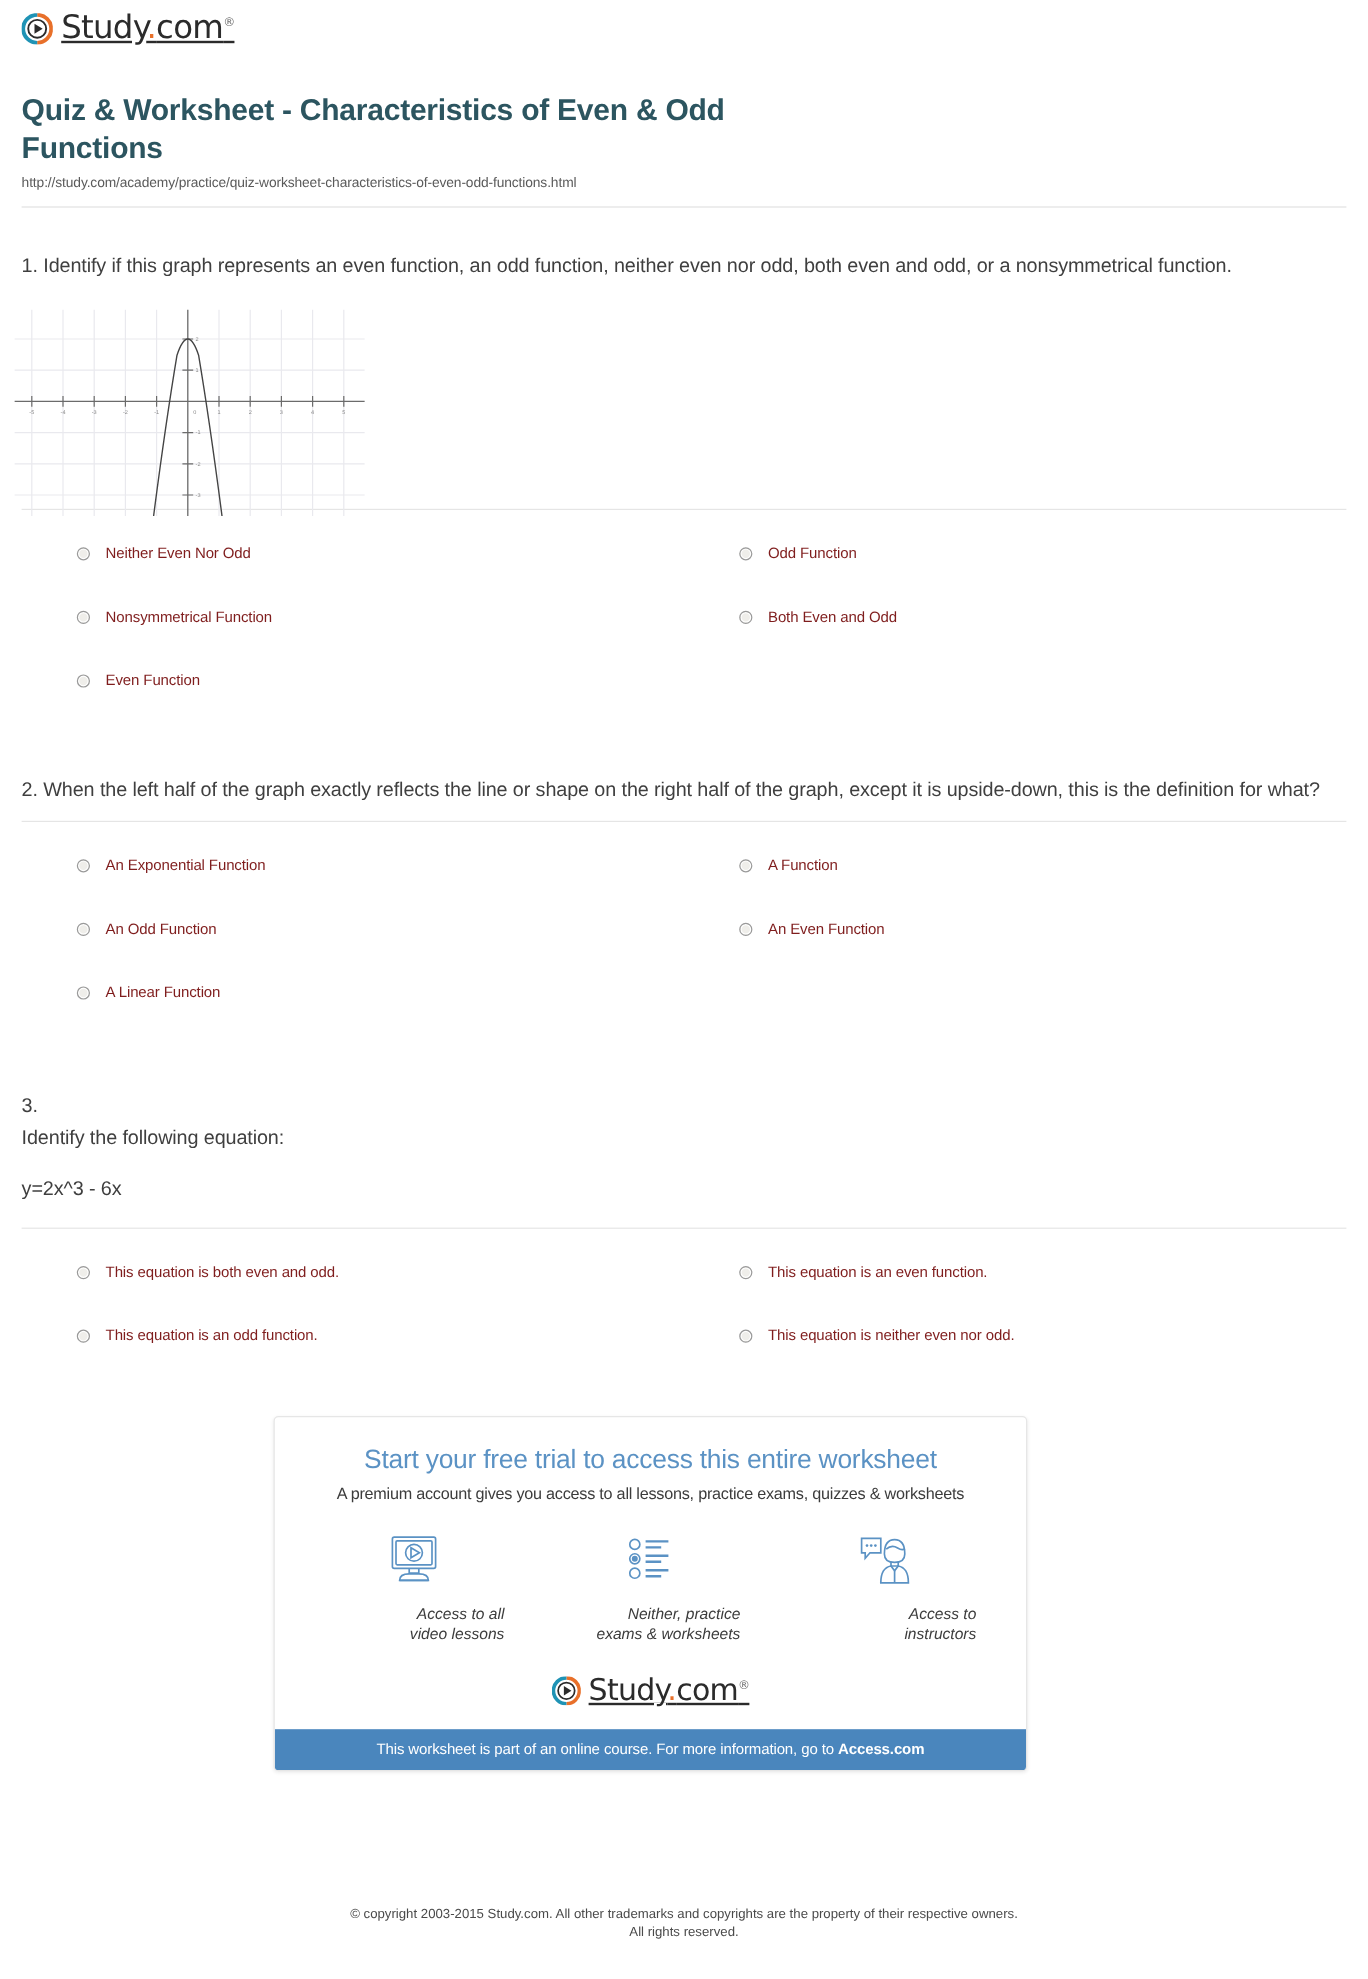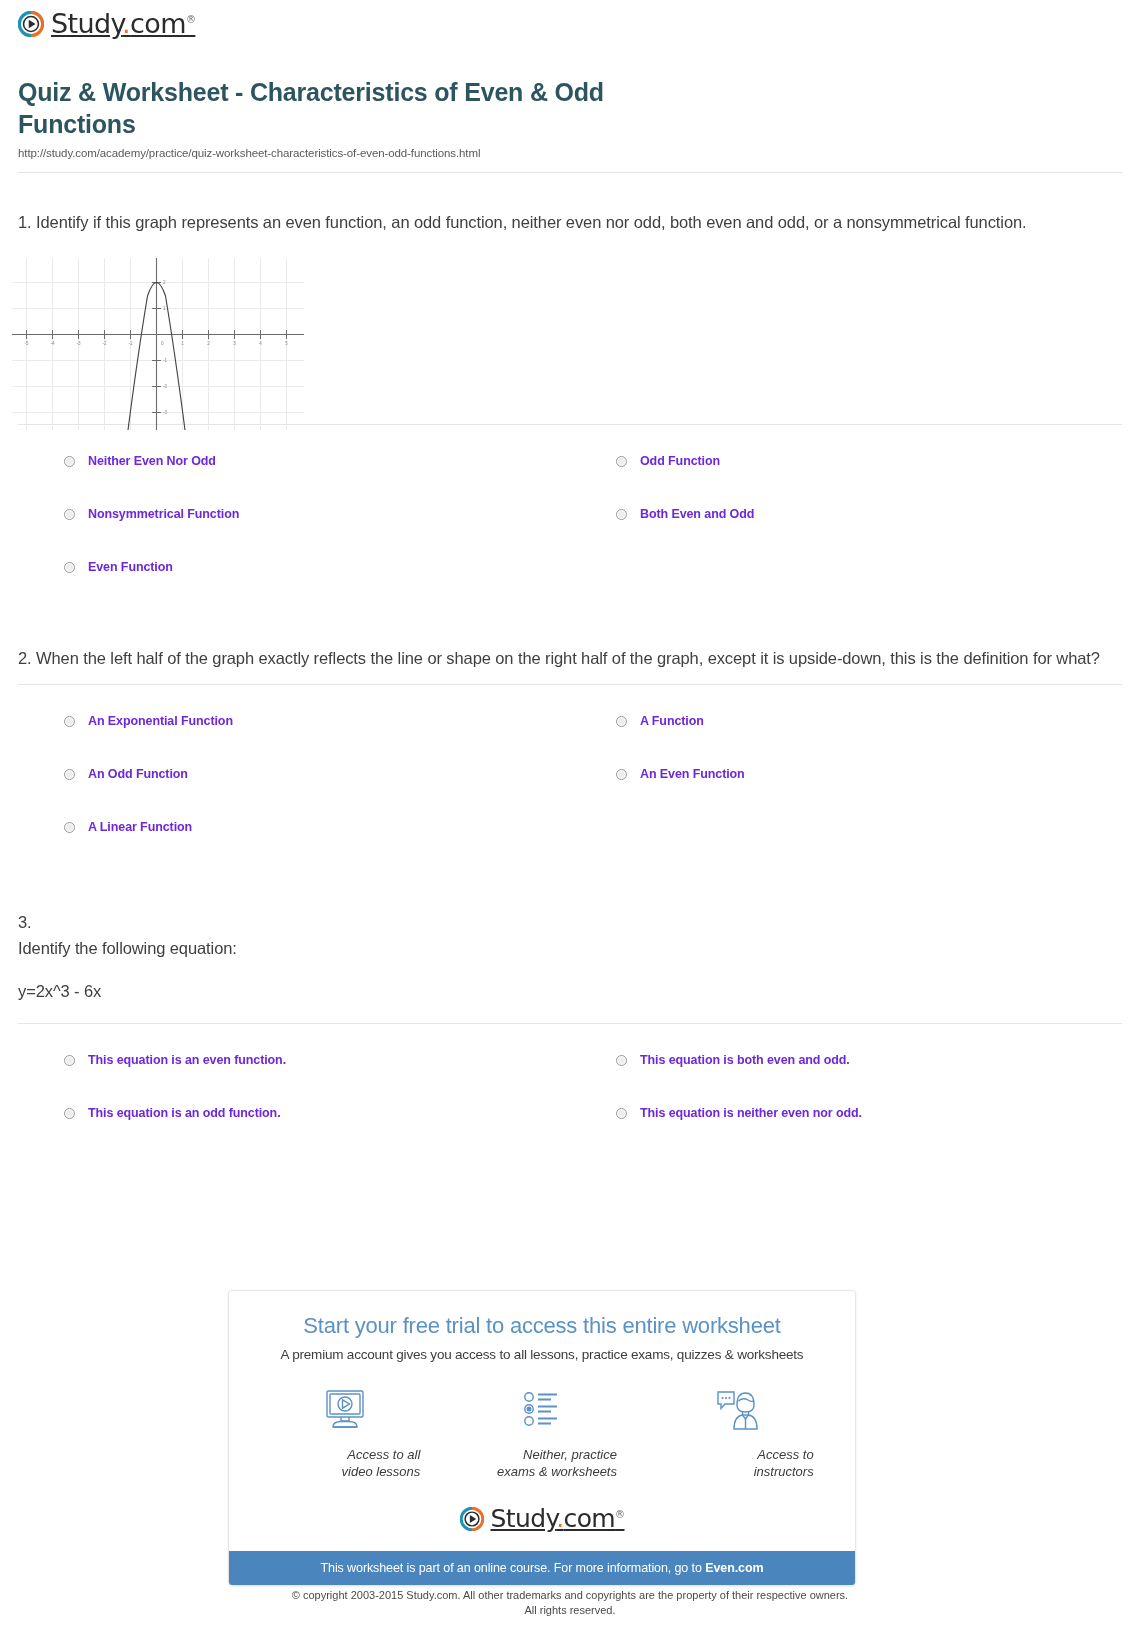--- a/index.html
+++ b/index.html
@@ -127,41 +127,41 @@
     height: 11px;
     border-radius: 50%;
     border: 1px solid #9a9a9a;
     background: #efeeea;
     flex: none;
     margin-top: 2px;
     box-shadow: inset 0 0 0 1px #ffffff;
   }
   .option-label {
     font-size: 12.5px;
-    font-weight: bold;
-    color: #6d28d9;
+    font-weight: normal;
+    color: #7f1d1d;
     line-height: 1.2;
     letter-spacing: -0.1px;
   }
 
   
   .graph-wrap {
     position: absolute;
     left: 12px;
     top: 258px;
     width: 292px;
     height: 172px;
   }
   .graph-wrap svg { display: block; }
 
   
   .promo {
     position: absolute;
     left: 228px;
-    top: 1290px;
+    top: 1180px;
     width: 628px;
     background: #ffffff;
     border: 1px solid #e6e6e6;
     border-radius: 4px;
     box-shadow: 0 1px 3px rgba(0,0,0,0.07);
     overflow: hidden;
   }
   .promo-inner { padding: 22px 18px 14px; }
   .promo-title {
     text-align: center;
@@ -378,25 +378,25 @@
 </div>
 
 <div class="question" style="top:912px;">
   <div class="q-text">3.</div>
   <div class="q-text" style="margin-top:4px;">Identify the following equation:</div>
   <div class="q-eq">y=2x^3 - 6x</div>
   <div class="q-rule" style="margin-top:22px;"></div>
   <div class="options">
     <div class="option">
       <span class="radio"></span>
+      <span class="option-label">This equation is both even and odd.</span>
+    </div>
+    <div class="option">
+      <span class="radio"></span>
       <span class="option-label">This equation is an even function.</span>
-    </div>
-    <div class="option">
-      <span class="radio"></span>
-      <span class="option-label">This equation is both even and odd.</span>
     </div>
     <div class="option">
       <span class="radio"></span>
       <span class="option-label">This equation is an odd function.</span>
     </div>
     <div class="option">
       <span class="radio"></span>
       <span class="option-label">This equation is neither even nor odd.</span>
     </div>
   </div>
@@ -478,19 +478,19 @@
           <path d="M20 2 A18 18 0 0 0 20 38" fill="none" stroke="#1f93b5" stroke-width="5"></path>
           <circle cx="20" cy="20" r="11.5" fill="#ffffff"></circle>
           <circle cx="20" cy="20" r="11.5" fill="none" stroke="#2b2b2b" stroke-width="2.4"></circle>
           <polygon points="16.5,13.5 27,20 16.5,26.5" fill="#2b2b2b"></polygon>
         </svg>
         <div class="brand-text"><span>Study</span><span class="dot">.</span><span>com</span><span class="tm">®</span></div>
       </div>
     </div>
   </div>
 
-  <div class="promo-bar"><span>This worksheet is part of an online course. For more information, go to </span><b>Even.com</b></div>
+  <div class="promo-bar"><span>This worksheet is part of an online course. For more information, go to </span><b>Access.com</b></div>
 </div>
 
 <div class="copyright">
   <div>© copyright 2003-2015 Study.com. All other trademarks and copyrights are the property of their respective owners.</div>
   <div>All rights reserved.</div>
 </div>
 
 </body></html>

